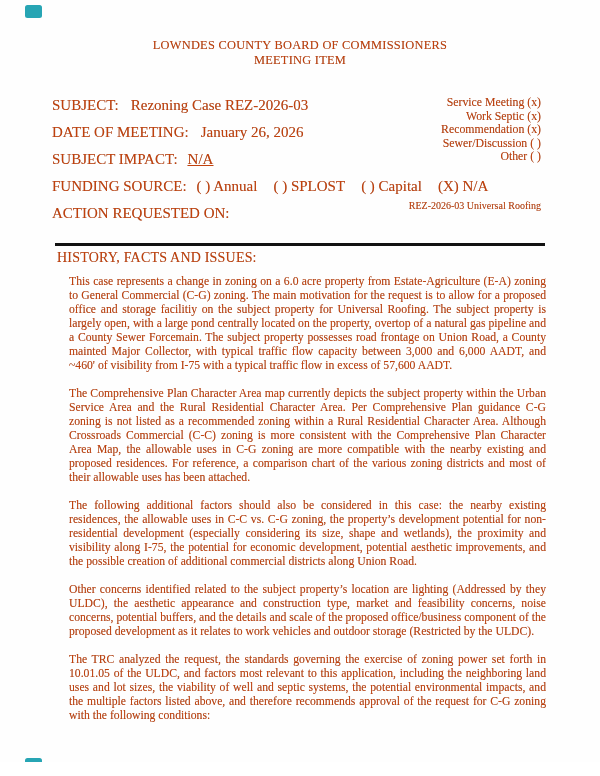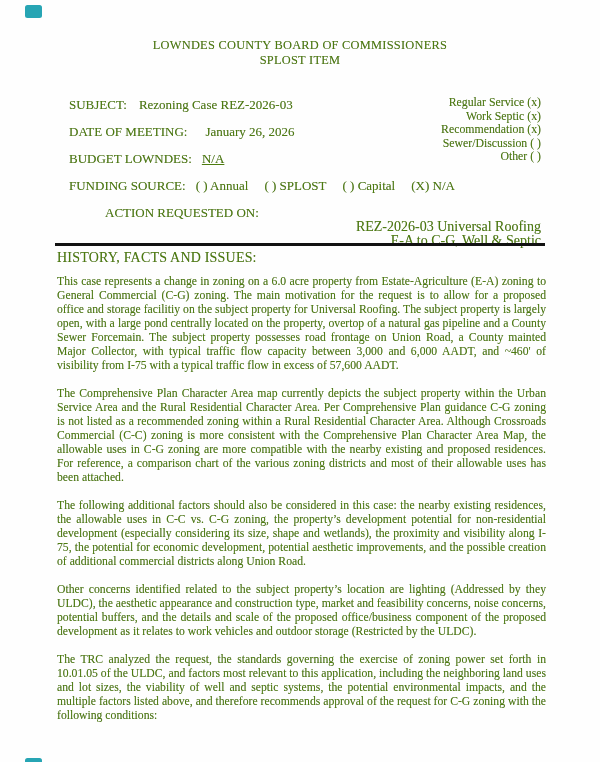--- a/index.html
+++ b/index.html
@@ -3,63 +3,63 @@
 <meta charset="utf-8">
 <style>
   html, body { margin: 0; padding: 0; background: #ffffff; }
   .page {
     position: relative;
     width: 600px;
     height: 762px;
     background: #fefefe;
     overflow: hidden;
     font-family: "Liberation Serif", "DejaVu Serif", serif;
-    color: #4d7c0f;
+    color: #c2410c;
     text-shadow: 0 0 0.5px rgba(40,40,40,0.35);
   }
   .corner-mark {
     position: absolute;
     left: 25px;
     width: 17px;
     height: 13px;
     border-radius: 2.5px;
   }
   .corner-mark.top { top: 5px; }
   .corner-mark.bottom { top: 758px; }
   .doc-title {
     position: absolute;
     top: 38px; left: 0; right: 0;
     text-align: center;
     font-size: 12.4px;
     line-height: 14.6px;
     letter-spacing: 0.25px;
   }
-  .meta-row { position: absolute; left: 69px; font-size: 13px; white-space: nowrap; }
+  .meta-row { position: absolute; left: 52px; font-size: 15px; white-space: nowrap; }
   .row-subject { top: 97px; }
   .row-date    { top: 124px; }
   .row-budget  { top: 151px; }
   .row-funding { top: 178px; }
-  .row-action  { top: 205px; margin-left: 36px; }
+  .row-action  { top: 205px; }
   .val-gap-lg { margin-left: 12px; }
-  .val-gap-sm { margin-left: 18px; }
+  .val-gap-sm { margin-left: 12px; }
   .val-gap-md { margin-left: 10px; text-decoration: underline; }
   .funding-opt { margin-left: 16px; margin-top: 16px; }
   .funding-opt.first { margin-left: 10px; }
   .meeting-type-col {
     position: absolute;
     top: 96px; right: 59px;
     text-align: right;
     font-size: 11.8px;
     line-height: 13.6px;
   }
   .action-detail-col {
     position: absolute;
-    top: 220px; right: 59px;
+    top: 199px; right: 59px;
     text-align: right;
-    font-size: 14px;
+    font-size: 10px;
     line-height: 13.6px;
   }
   .divider {
     position: absolute;
     top: 243px; left: 55px;
     width: 490px; height: 2.5px;
     background: #121212;
   }
   .section-heading {
     position: absolute;
@@ -68,68 +68,67 @@
     letter-spacing: 0.2px;
   }
   .body-copy {
     position: absolute;
     top: 275px; left: 57px;
     width: 489px;
     font-size: 11.7px;
     line-height: 14px;
   }
   .body-copy p {
-    margin: 0 0 14px 0;
+    margin: 0 0 14px 12px;
     text-align: justify;
   }
 </style>
 </head>
 <body>
 
 <div class="page">
 
   <span class="corner-mark top" style="background: rgb(39, 165, 180);"></span>
   <span class="corner-mark bottom" style="background: rgb(39, 165, 180);"></span>
 
   <div class="doc-title">
     <div>LOWNDES COUNTY BOARD OF COMMISSIONERS</div>
-    <div>SPLOST ITEM</div>
+    <div>MEETING ITEM</div>
   </div>
 
   <div class="meta-row row-subject">
     <span>SUBJECT:</span><span class="val-gap-lg">Rezoning Case REZ-2026-03</span>
   </div>
 
   <div class="meta-row row-date">
     <span>DATE OF MEETING:</span><span class="val-gap-sm">January 26, 2026</span>
   </div>
 
   <div class="meta-row row-budget">
-    <span>BUDGET LOWNDES:</span><span class="val-gap-md">N/A</span>
+    <span>SUBJECT IMPACT:</span><span class="val-gap-md">N/A</span>
   </div>
 
   <div class="meta-row row-funding">
     <span>FUNDING SOURCE:</span><span class="funding-opt first">( ) Annual</span><span class="funding-opt">( ) SPLOST</span><span class="funding-opt">( ) Capital</span><span class="funding-opt">(X) N/A</span>
   </div>
 
   <div class="meta-row row-action">
     <span>ACTION REQUESTED ON:</span>
   </div>
 
   <div class="meeting-type-col">
-    <div>Regular Service (x)</div>
+    <div>Service Meeting (x)</div>
     <div>Work Septic (x)</div>
     <div>Recommendation (x)</div>
     <div>Sewer/Discussion ( )</div>
     <div>Other ( )</div>
   </div>
 
   <div class="action-detail-col">
     <div>REZ-2026-03 Universal Roofing</div>
-    <div>E-A to C-G, Well &amp; Septic</div>
   </div>
 
   <div class="divider"></div>
 
   <div class="section-heading">HISTORY, FACTS AND ISSUES:</div>
 
   <div class="body-copy">
     <p>This case represents a change in zoning on a 6.0 acre property from Estate-Agriculture (E-A) zoning to General Commercial (C-G) zoning.  The main motivation for the request is to allow for a proposed office and storage facilitiy on the subject property for Universal Roofing. The subject property is largely open, with a large pond centrally located on the property, overtop of a natural gas pipeline and a County Sewer Forcemain. The subject property possesses road frontage on Union Road, a County mainted Major Collector, with typical traffic flow capacity between 3,000 and 6,000 AADT, and ~460' of visibility from I-75 with a typical traffic flow in excess of 57,600 AADT.</p>
     <p>The Comprehensive Plan Character Area map currently depicts the subject property within the Urban Service Area and the Rural Residential Character Area.  Per Comprehensive Plan guidance C-G zoning is not listed as a recommended zoning within a Rural Residential Character Area.  Although Crossroads Commercial (C-C) zoning is more consistent with the Comprehensive Plan Character Area Map, the allowable uses in C-G zoning are more compatible with the nearby existing and proposed residences. For reference, a comparison chart of the various zoning districts and most of their allowable uses has been attached.</p>
     <p>The following additional factors should also be considered in this case: the nearby existing residences, the allowable uses in C-C vs. C-G zoning, the property’s development potential for non-residential development (especially considering its size, shape and wetlands), the proximity and visibility along I-75, the potential for economic development, potential aesthetic improvements, and the possible creation of additional commercial districts along Union Road.</p>

